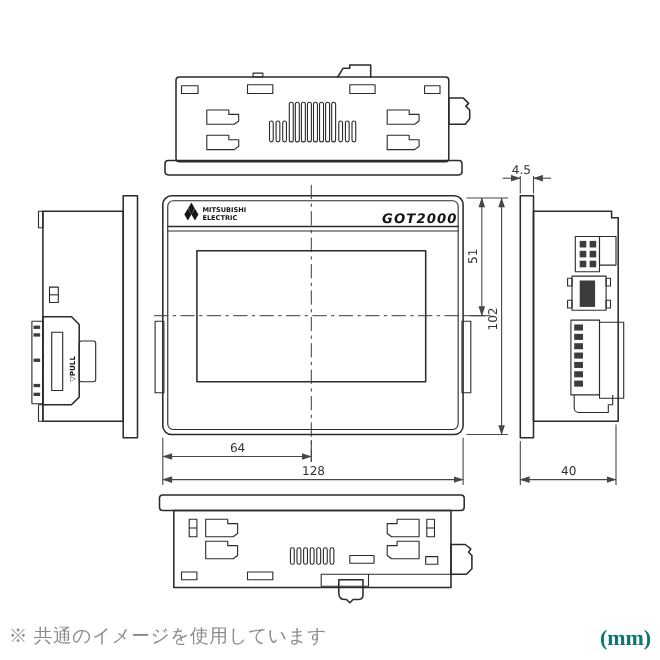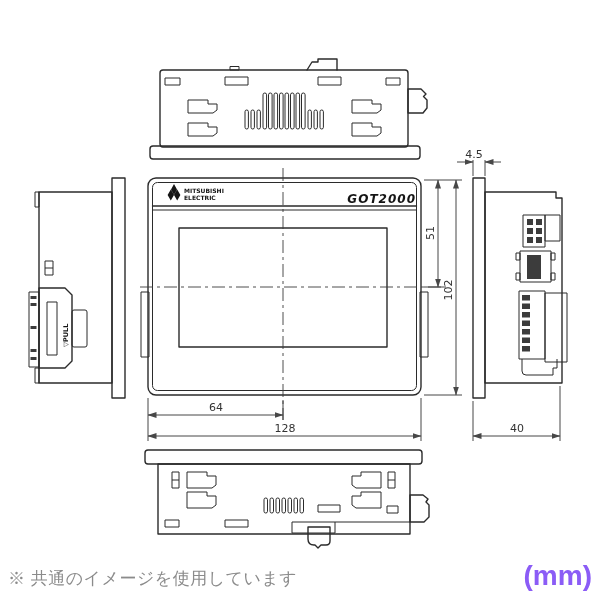--- a/index.html
+++ b/index.html
@@ -8,22 +8,22 @@
   svg{display:block;}
   .ol{fill:none;stroke:#2b2b2b;stroke-width:1.4;stroke-linejoin:round;stroke-linecap:round;}
   .th{fill:none;stroke:#2b2b2b;stroke-width:1;stroke-linejoin:round;}
   .fill-dark{fill:#3c3c3c;stroke:none;}
   .dim{fill:none;stroke:#474747;stroke-width:1;}
   .cl{fill:none;stroke:#3a3a3a;stroke-width:0.9;stroke-dasharray:13 4 3 4;}
   .dimtxt{font-family:"DejaVu Sans", sans-serif;font-size:11px;fill:#333333;}
   .logotxt{font-family:"DejaVu Sans", sans-serif;font-weight:bold;fill:#141414;}
   .footer-note{position:absolute;left:8px;bottom:10px;font-size:17px;color:#8b8b8b;
                letter-spacing:0.5px;}
-  .unit-label{position:absolute;right:8px;bottom:8px;font-size:28px;font-weight:bold;
-              color:#8b5cf6;}
+  .unit-label{position:absolute;right:8px;bottom:8px;font-size:20px;font-weight:bold;
+              color:#0f766e;font-family:Liberation Serif, serif;}
 </style>
 </head>
 <body>
 
 <div class="canvas">
 
 <svg width="600" height="600" viewBox="0 0 600 600">
   <defs>
     <marker id="ae" markerWidth="10" markerHeight="8" refX="8.5" refY="3" orient="auto">
       <path d="M0,0 L9,3 L0,6 z" fill="#474747"></path>

